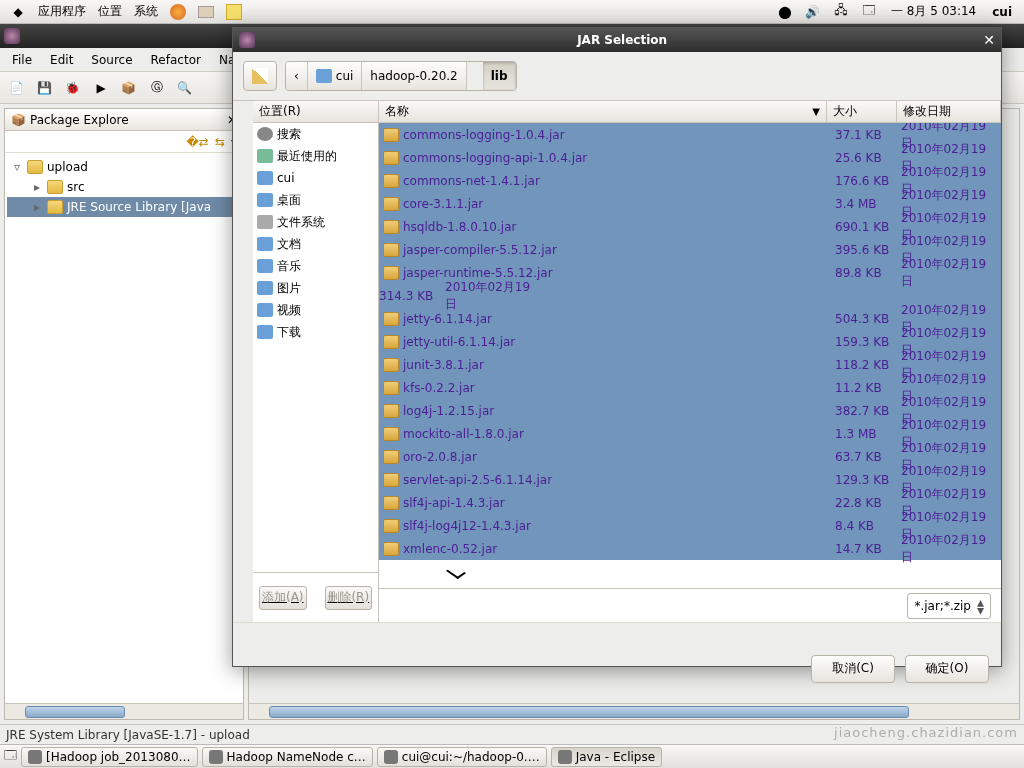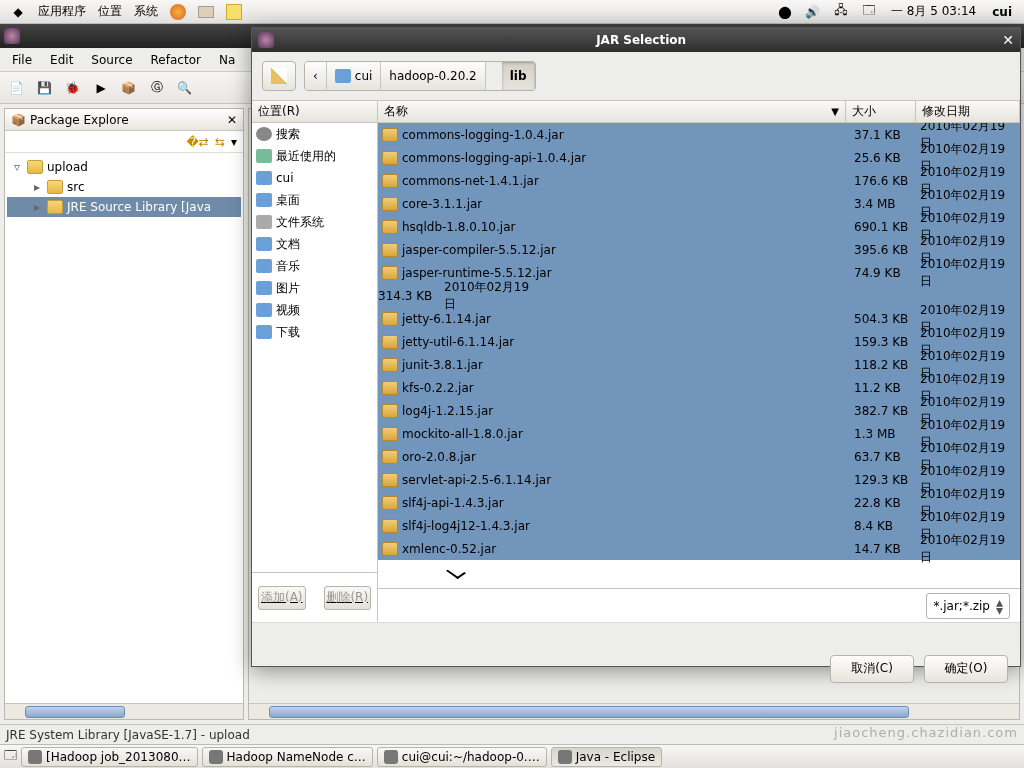--- a/index.html
+++ b/index.html
@@ -41,57 +41,57 @@
 .editor-area .hscroll .thumb{left:20px;width:640px;}
 .status-bar{height:20px;border-top:1px solid #c9c5bc;display:flex;align-items:center;padding:0 6px;color:#333;background:#ededeb;}
 
 
 .gnome-taskbar{position:absolute;bottom:0;left:0;right:0;height:24px;background:linear-gradient(#f8f7f6,#e3e1dd);border-top:1px solid #bbb;display:flex;align-items:center;padding:0 4px;gap:4px;}
 .task-btn{height:20px;border:1px solid #b7b3a9;border-radius:3px;background:linear-gradient(#faf9f7,#e3e0d9);display:flex;align-items:center;padding:0 6px;gap:4px;max-width:200px;overflow:hidden;}
 .task-btn.active{background:linear-gradient(#d8d5cc,#ebe9e3);}
 .task-btn .ticon{width:14px;height:14px;background:#777;border-radius:3px;flex-shrink:0;}
 
 
-.dialog{position:absolute;top:27px;left:251px;width:770px;height:640px;background:#ededeb;border:1px solid #555;box-shadow:0 4px 20px rgba(0,0,0,0.4);}
+.dialog{position:absolute;top:27px;left:232px;width:770px;height:640px;background:#ededeb;border:1px solid #555;box-shadow:0 4px 20px rgba(0,0,0,0.4);}
 .dlg-titlebar{height:24px;background:linear-gradient(#555,#2d2d2d);color:#fff;display:flex;align-items:center;padding:0 6px;font-weight:bold;}
 .dlg-titlebar .ticon2{width:16px;height:16px;background:radial-gradient(circle,#b8a,#535);border-radius:3px;margin-right:6px;}
 .dlg-titlebar .title{flex:1;text-align:center;}
 .dlg-titlebar .close-x{cursor:pointer;font-size:14px;}
 .dlg-body{display:flex;flex-direction:column;height:calc(100% - 24px);}
 .path-bar{height:48px;display:flex;align-items:center;padding:0 10px;gap:8px;}
 .path-btn{height:30px;border:1px solid #b7b3a9;border-radius:4px;background:linear-gradient(#fdfdfc,#e7e4dd);display:flex;align-items:center;padding:0 8px;gap:4px;}
 .path-btn.icon-only{width:34px;justify-content:center;padding:0;}
 .crumb-group{display:flex;border:1px solid #b7b3a9;border-radius:4px;overflow:hidden;height:30px;}
 .crumb{display:flex;align-items:center;padding:0 8px;border-right:1px solid #c9c5bc;background:linear-gradient(#fdfdfc,#e7e4dd);gap:4px;}
 .crumb:last-child{border-right:none;margin-left:16px;}
 .crumb.active{background:linear-gradient(#d4d0c6,#e7e4dd);box-shadow:inset 0 1px 3px rgba(0,0,0,0.25);font-weight:bold;}
 .home-icon{width:16px;height:14px;background:#6aa0d8;border-radius:2px;}
 .pencil-icon{width:16px;height:16px;background:linear-gradient(45deg,#e8c060 50%,#fff 50%);}
 
 .dlg-main{flex:1;display:flex;border-top:1px solid #c9c5bc;overflow:hidden;}
-.places{width:126px;border-right:1px solid #c9c5bc;display:flex;flex-direction:column;background:#fff;}
+.places{width:126px;border-right:1px solid #c9c5bc;display:flex;flex-direction:column;background:#fff;margin-left:20px;}
 .places-header{height:22px;background:linear-gradient(#faf9f7,#e7e4dd);border-bottom:1px solid #c9c5bc;display:flex;align-items:center;padding:0 6px;}
 .places-list{flex:1;overflow:auto;}
 .place-row{display:flex;align-items:center;height:22px;padding:0 4px;gap:4px;}
 .place-icon{width:16px;height:14px;background:#6aa0d8;border-radius:2px;flex-shrink:0;}
 .place-icon.hd{background:#aaa;}
 .place-icon.search{background:#888;border-radius:50%;}
 .place-icon.recent{background:#7b9;}
 .places-buttons{height:50px;border-top:1px solid #c9c5bc;display:flex;align-items:center;justify-content:center;gap:18px;padding:0 6px;text-decoration:underline;}
 .places-buttons button{flex:1;height:24px;border:1px solid #b7b3a9;border-radius:3px;background:linear-gradient(#faf9f7,#e3e0d9);color:#9a968c;}
 
 .file-pane{flex:1;display:flex;flex-direction:column;background:#fff;}
 .file-header{height:22px;background:linear-gradient(#faf9f7,#e7e4dd);border-bottom:1px solid #c9c5bc;display:flex;}
 .file-header .col{display:flex;align-items:center;padding:0 6px;border-right:1px solid #c9c5bc;}
 .col-name{flex:1;}
 .col-size{width:70px;}
 .col-date{width:104px;}
 .sort-arrow{margin-left:auto;font-size:10px;}
 .file-list{flex:1;overflow-y:auto;position:relative;}
-.file-row{display:flex;align-items:center;height:23px;background:#7195bb;color:#000000;}
+.file-row{display:flex;align-items:center;height:23px;background:#7195bb;color:#4c1d95;}
 .file-row .fname{flex:1;display:flex;align-items:center;gap:4px;padding-left:4px;}
 .file-row .fsize{width:66px;text-align:left;padding-right:4px;}
 .file-row .fdate{width:100px;padding-right:4px;}
 .jar-icon{width:16px;height:14px;background:linear-gradient(#f0cd7a,#d9a63c);border:1px solid #b8872a;border-radius:2px;flex-shrink:0;}
 .file-list::-webkit-scrollbar{width:16px;}
 .file-list::-webkit-scrollbar-track{background:#ece9e2;}
 .file-list::-webkit-scrollbar-thumb{background:linear-gradient(90deg,#bfd4ea,#88a9c9);border:1px solid #6a8db0;border-radius:3px;}
 
 .filter-row{height:34px;border-top:1px solid #c9c5bc;display:flex;align-items:center;justify-content:flex-end;padding:0 10px;}
 .filter-combo{height:26px;border:1px solid #b7b3a9;border-radius:3px;background:#fff;display:flex;align-items:center;padding:0 6px;gap:6px;}
@@ -335,21 +335,21 @@
                 <span>jasper-compiler-5.5.12.jar</span>
               </div>
               <div class="fsize">395.6 KB</div>
               <div class="fdate">2010年02月19日</div>
             </div>
             <div class="file-row">
               <div class="fname">
                 <span class="jar-icon"></span>
                 <span>jasper-runtime-5.5.12.jar</span>
               </div>
-              <div class="fsize">74.9 KB</div>
+              <div class="fsize">89.8 KB</div>
               <div class="fdate">2010年02月19日</div>
             </div>
             <div class="file-row">
               <div class="fsize">314.3 KB</div>
               <div class="fdate">2010年02月19日</div>
             </div>
             <div class="file-row">
               <div class="fname">
                 <span class="jar-icon"></span>
                 <span>jetty-6.1.14.jar</span>

